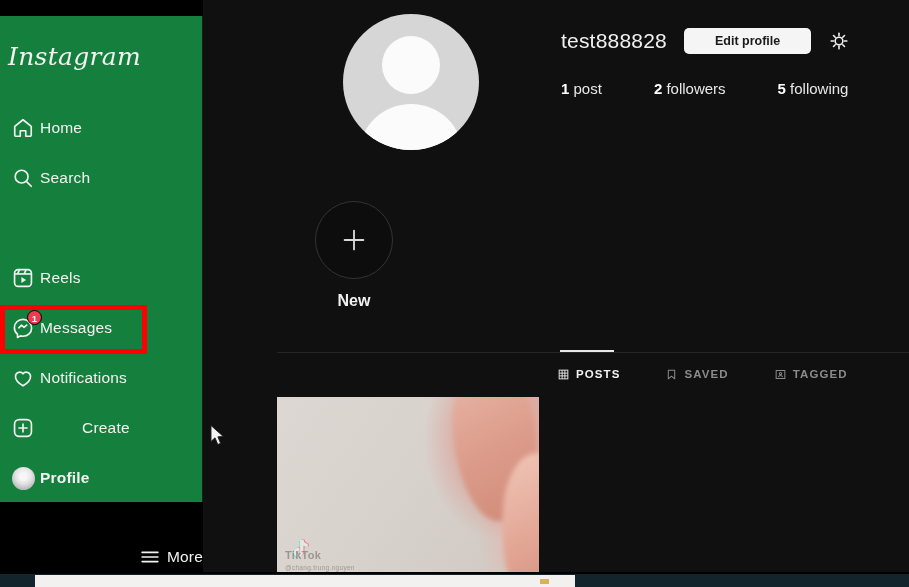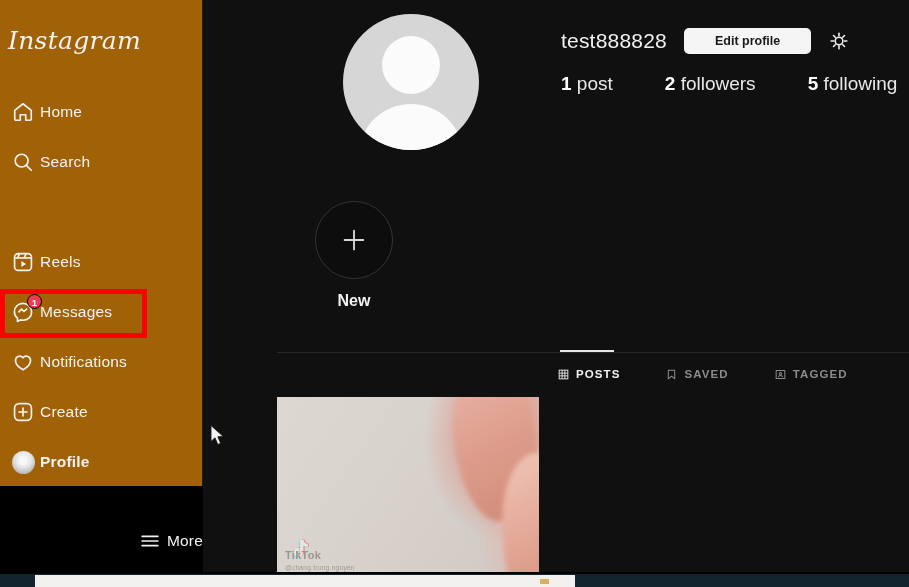--- a/index.html
+++ b/index.html
@@ -17,24 +17,24 @@
     position: relative;
     width: 909px;
     height: 587px;
     background: #000;
     overflow: hidden;
   }
 
   
   #sidebar {
     position: absolute;
-    left: 0; top: 0;
+    left: 0; top: 16px;
     width: 203px;
     height: 486px;
-    background: #a16207;
+    background: #15803d;
     border-right: 1px solid #1c1c1c;
     z-index: 5;
   }
 
   #brand {
     position: absolute;
     left: 8px;
     top: 26px;
     font-family: "DejaVu Serif", serif;
     font-style: italic;
@@ -193,22 +193,22 @@
     margin-left: 16px;
     width: 24px; height: 24px;
     display: flex;
     align-items: center;
     justify-content: center;
     cursor: pointer;
   }
 
   #stats {
     display: flex;
-    margin-top: 15px;
-    font-size: 19px;
+    margin-top: 22px;
+    font-size: 15px;
     color: #e8e8e8;
   }
   .stat { margin-right: 52px; white-space: nowrap; }
   .stat b { font-weight: bold; color: #ffffff; }
 
   
   #highlights {
     position: absolute;
     left: 112px;
     top: 201px;
@@ -440,21 +440,21 @@
 
     <div class="nav-item" style="top:339px;">
       <span class="nav-icon">
         <svg width="22" height="22" viewBox="0 0 24 24" fill="none" stroke="#f2f2f2" stroke-width="1.8" stroke-linejoin="round">
           <path d="M12 20.5s-8.2-5-8.2-10A4.6 4.6 0 0 1 12 7.4a4.6 4.6 0 0 1 8.2 3.1c0 5-8.2 10-8.2 10z"></path>
         </svg>
       </span>
       <span class="nav-label">Notifications</span>
     </div>
 
-    <div class="nav-item" style="top:389px;">
+    <div class="nav-item" style="top:389px;gap:42px;">
       <span class="nav-icon">
         <svg width="22" height="22" viewBox="0 0 24 24" fill="none" stroke="#f2f2f2" stroke-width="1.8" stroke-linecap="round">
           <rect x="2.8" y="2.8" width="18.4" height="18.4" rx="5"></rect>
           <line x1="12" y1="7.6" x2="12" y2="16.4"></line>
             <line x1="7.6" y1="12" x2="16.4" y2="12"></line>
         </svg>
       </span>
       <span class="nav-label">Create</span>
     </div>
 

